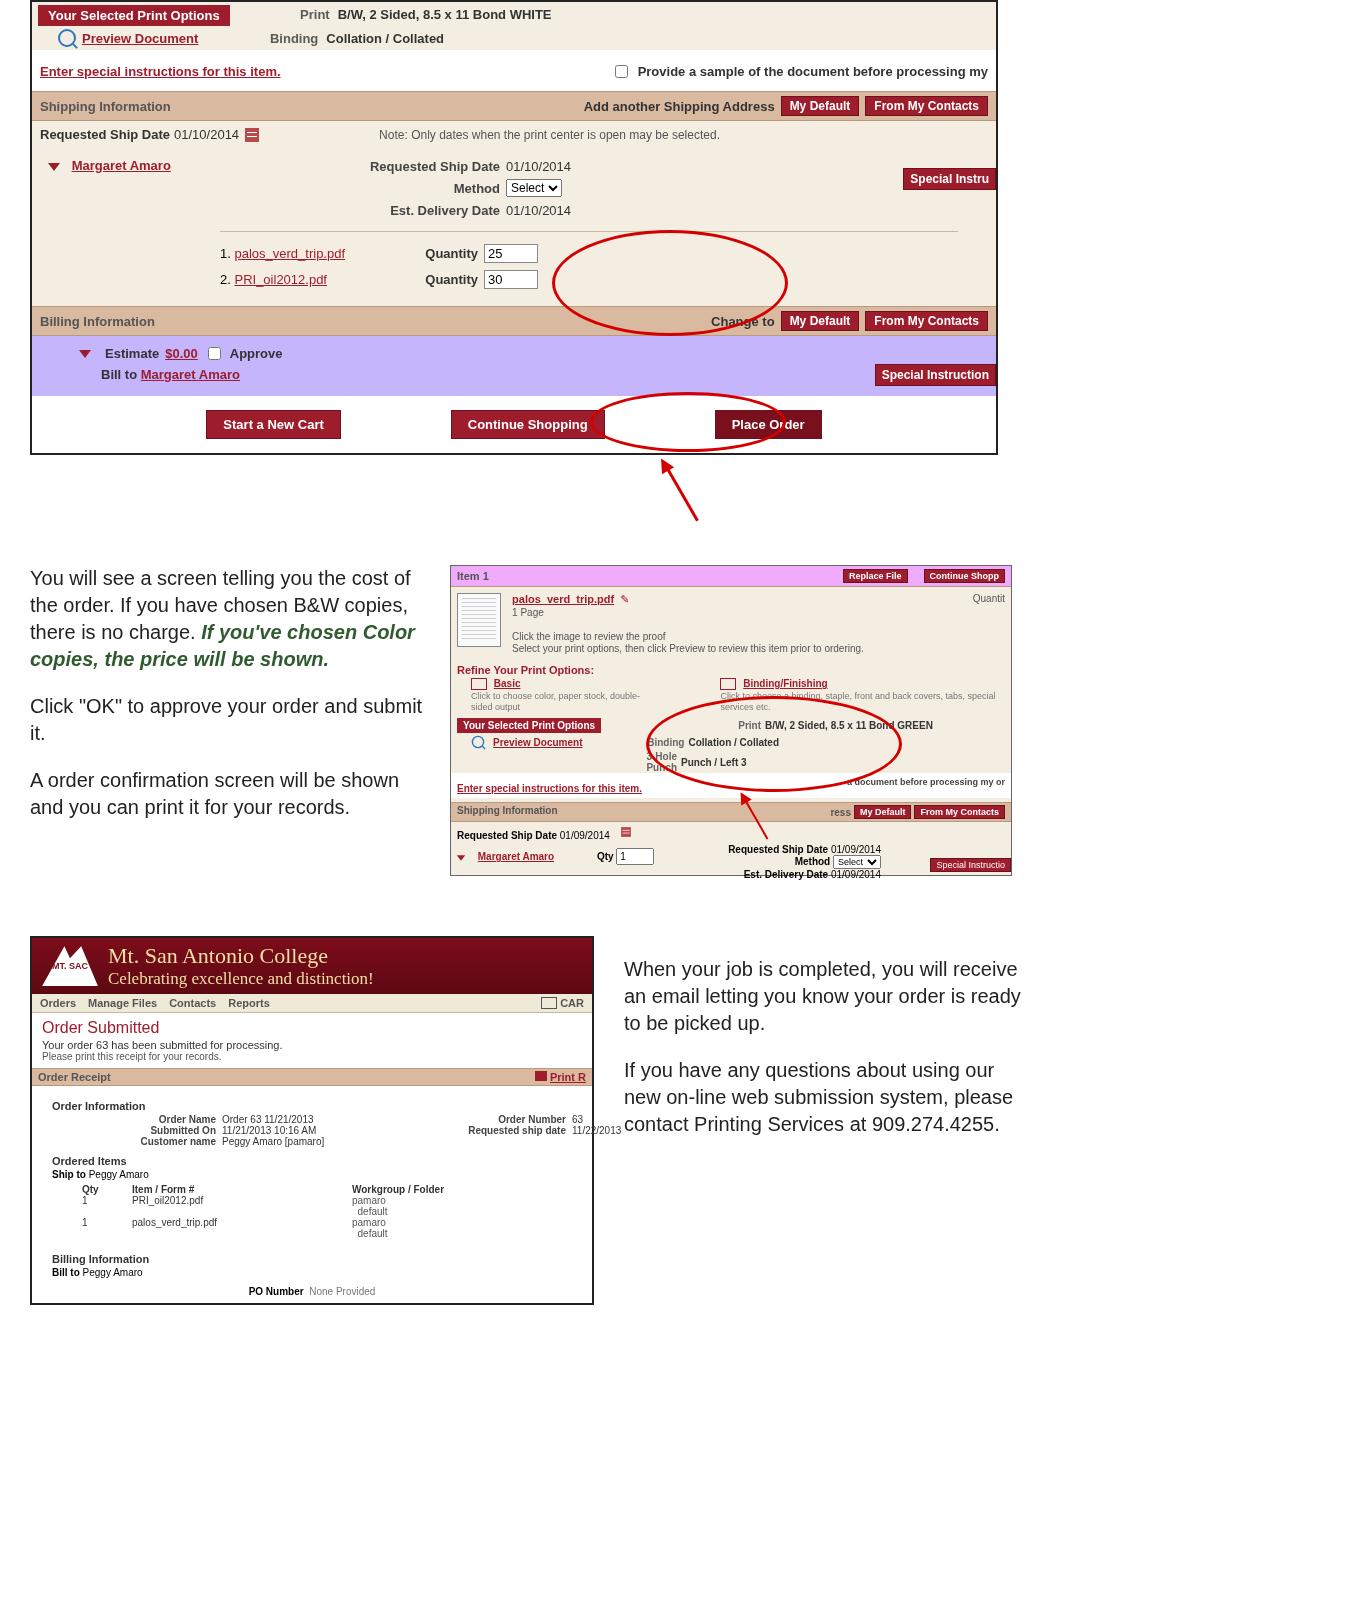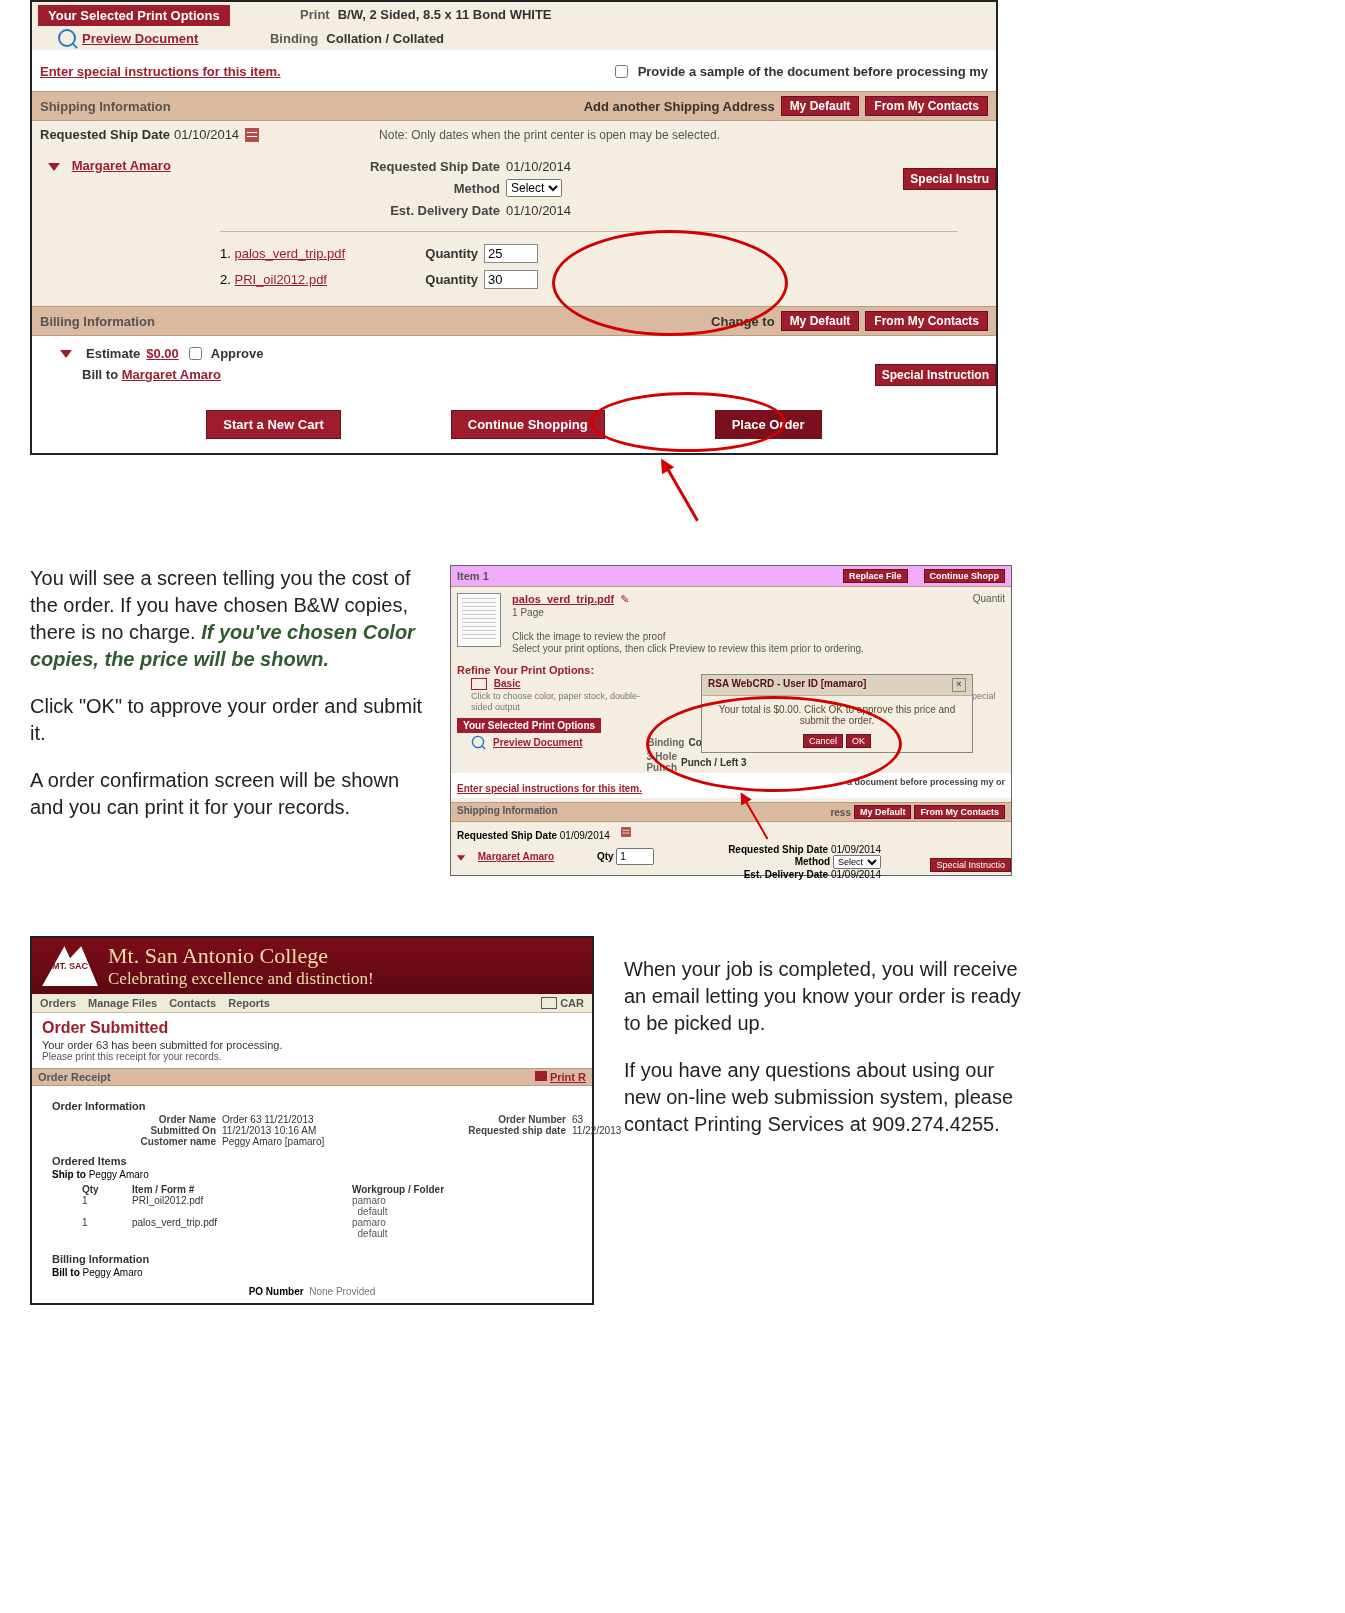--- a/index.html
+++ b/index.html
@@ -213,22 +213,22 @@
     color: #333;
   }
   .qty-label input {
     width: 46px;
     font-size: 13px;
     padding: 1px 3px;
     border: 1px solid #888;
   }
 
   .billing-body {
-    background: #ffffff;
-    padding: 8px 8px 14px 4px;
+    background: #c4b5fd;
+    padding: 8px 8px 14px 23px;
     position: relative;
   }
   .est-row {
     display: flex;
     align-items: center;
     gap: 6px;
     margin-left: 26px;
     font-weight: bold;
     color: #333;
   }
@@ -558,21 +558,21 @@
   .conf-nav .cart { margin-left: auto; display: flex; align-items: center; gap: 3px; }
   .cart-icon {
     width: 14px; height: 10px;
     border: 1px solid #555;
     position: relative;
   }
 
   .conf-body { padding: 6px 10px; }
   .conf-h {
     color: #9e1d2d;
-    font-weight: bold;
+    font-weight: normal;
     font-size: 16px;
   }
   .conf-sub { font-size: 11px; color: #333; margin-top: 2px; }
   .conf-sub2 { font-size: 10px; color: #555; }
 
   .conf-receipt-bar {
     background: #d9b99f;
     border-top: 1px solid #b99a7e;
     border-bottom: 1px solid #b99a7e;
     padding: 2px 6px;
@@ -851,31 +851,20 @@
       <span style="position:absolute; right:130px; top:0; text-align:right; width:250px;">
         <div><b>Requested Ship Date</b> <span>01/09/2014</span></div>
         <div><b>Method</b>
           <select style="font-size:9px;"><option>Select</option></select>
         </div>
         <div><b>Est. Delivery Date</b> <span>01/09/2014</span></div>
       </span>
       <span class="tinybtn" style="position:absolute; right:0; top:14px;">Special Instructio</span>
     </div>
 
-    <div class="ds-modal">
-      <div class="ds-modal-head">
-        <span>RSA WebCRD - User ID [mamaro]</span>
-        <span class="x">×</span>
-      </div>
-      <div class="ds-modal-body">Your total is $0.00. Click OK to approve this price and submit the order.</div>
-      <div class="ds-modal-btns">
-        <span class="tinybtn">Cancel</span>
-        <span class="tinybtn">OK</span>
-      </div>
-    </div>
 
     <div class="dsc"></div>
     <div class="ds-arrow"></div>
   </div>
 </div>
 
 <div class="bot">
   <div class="conf-shot">
     <div class="conf-banner">
       <div class="mtsac-logo">MT. SAC</div>

